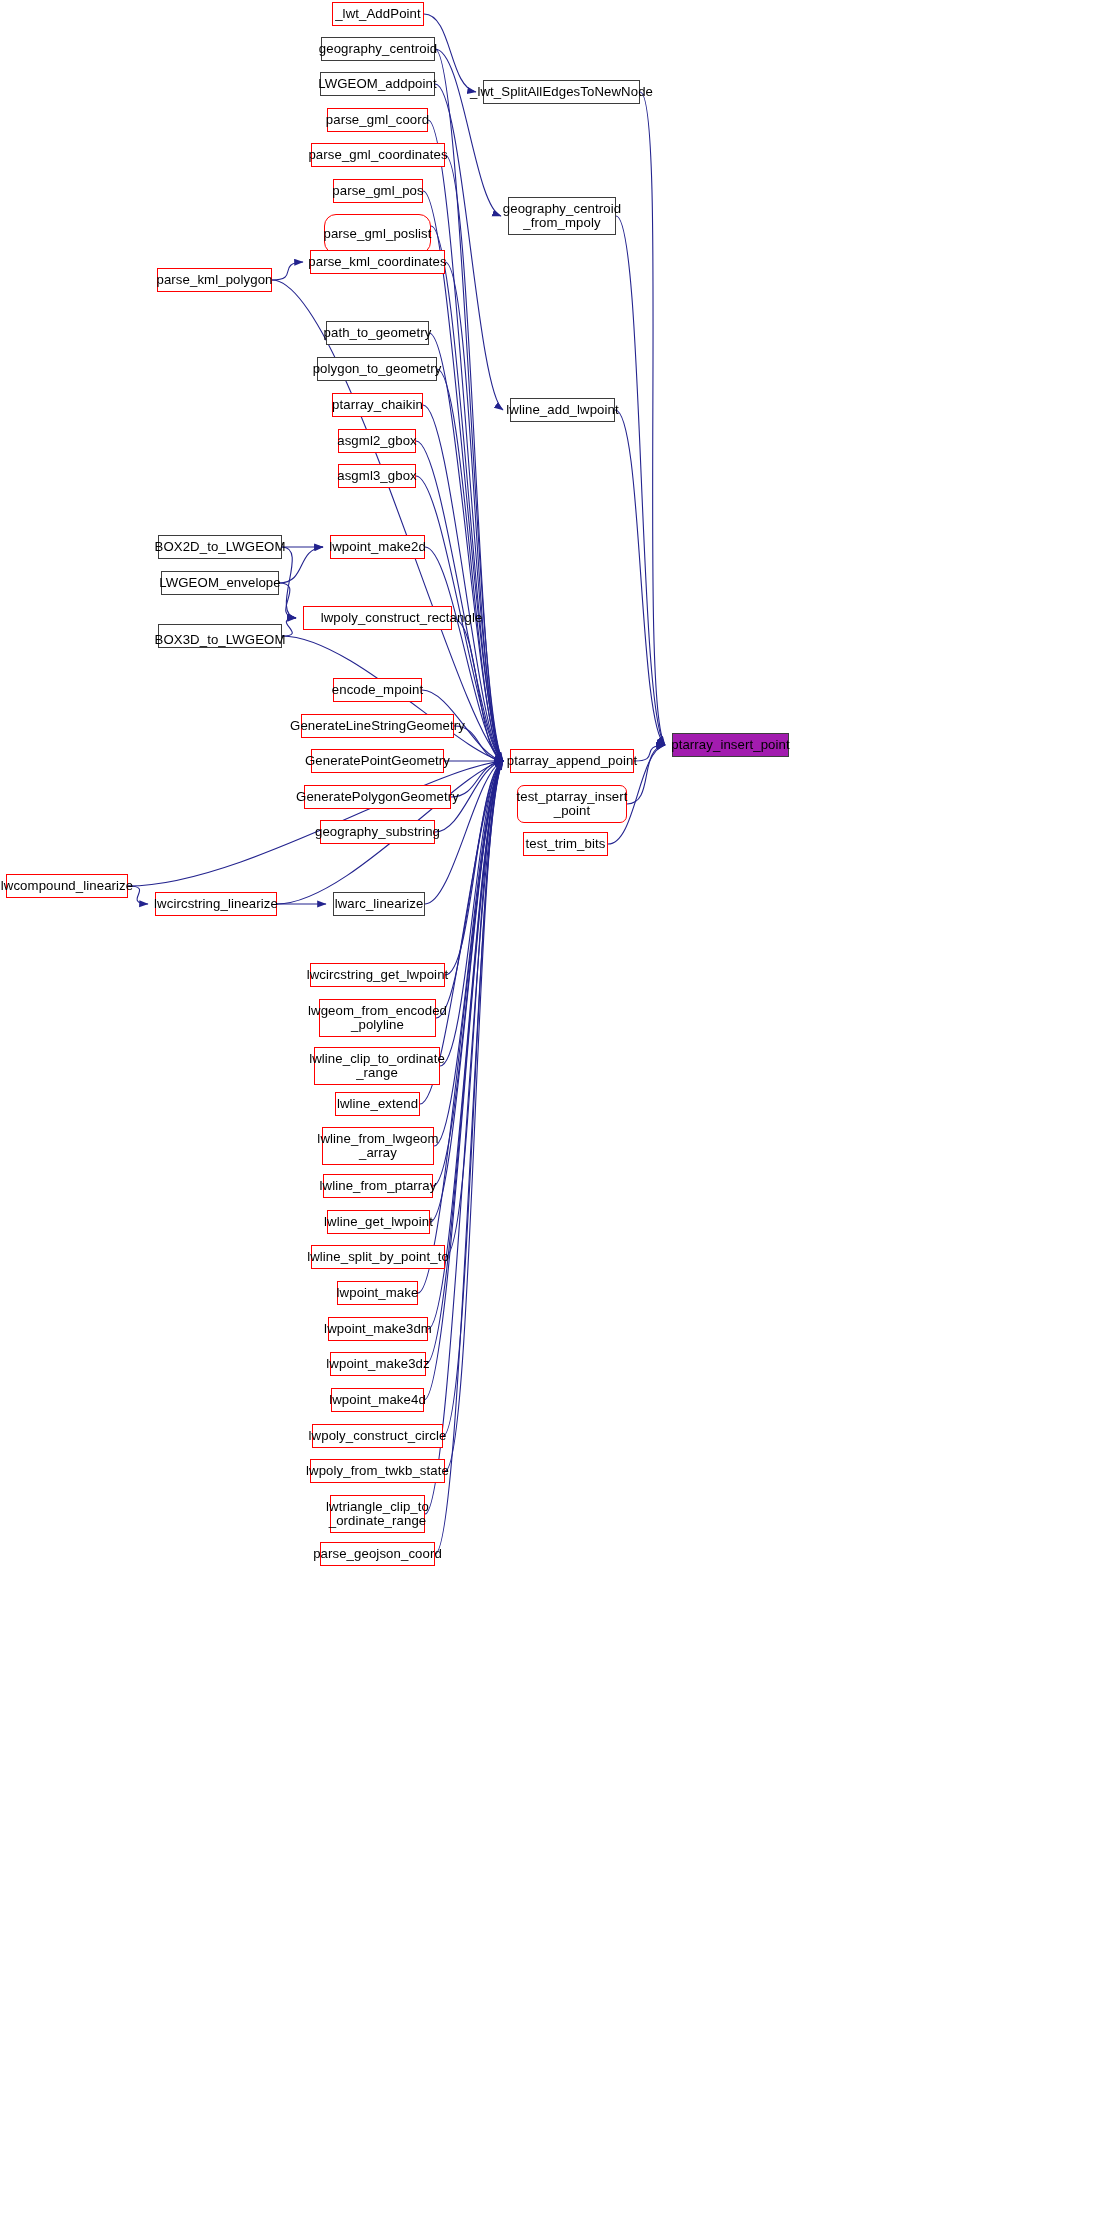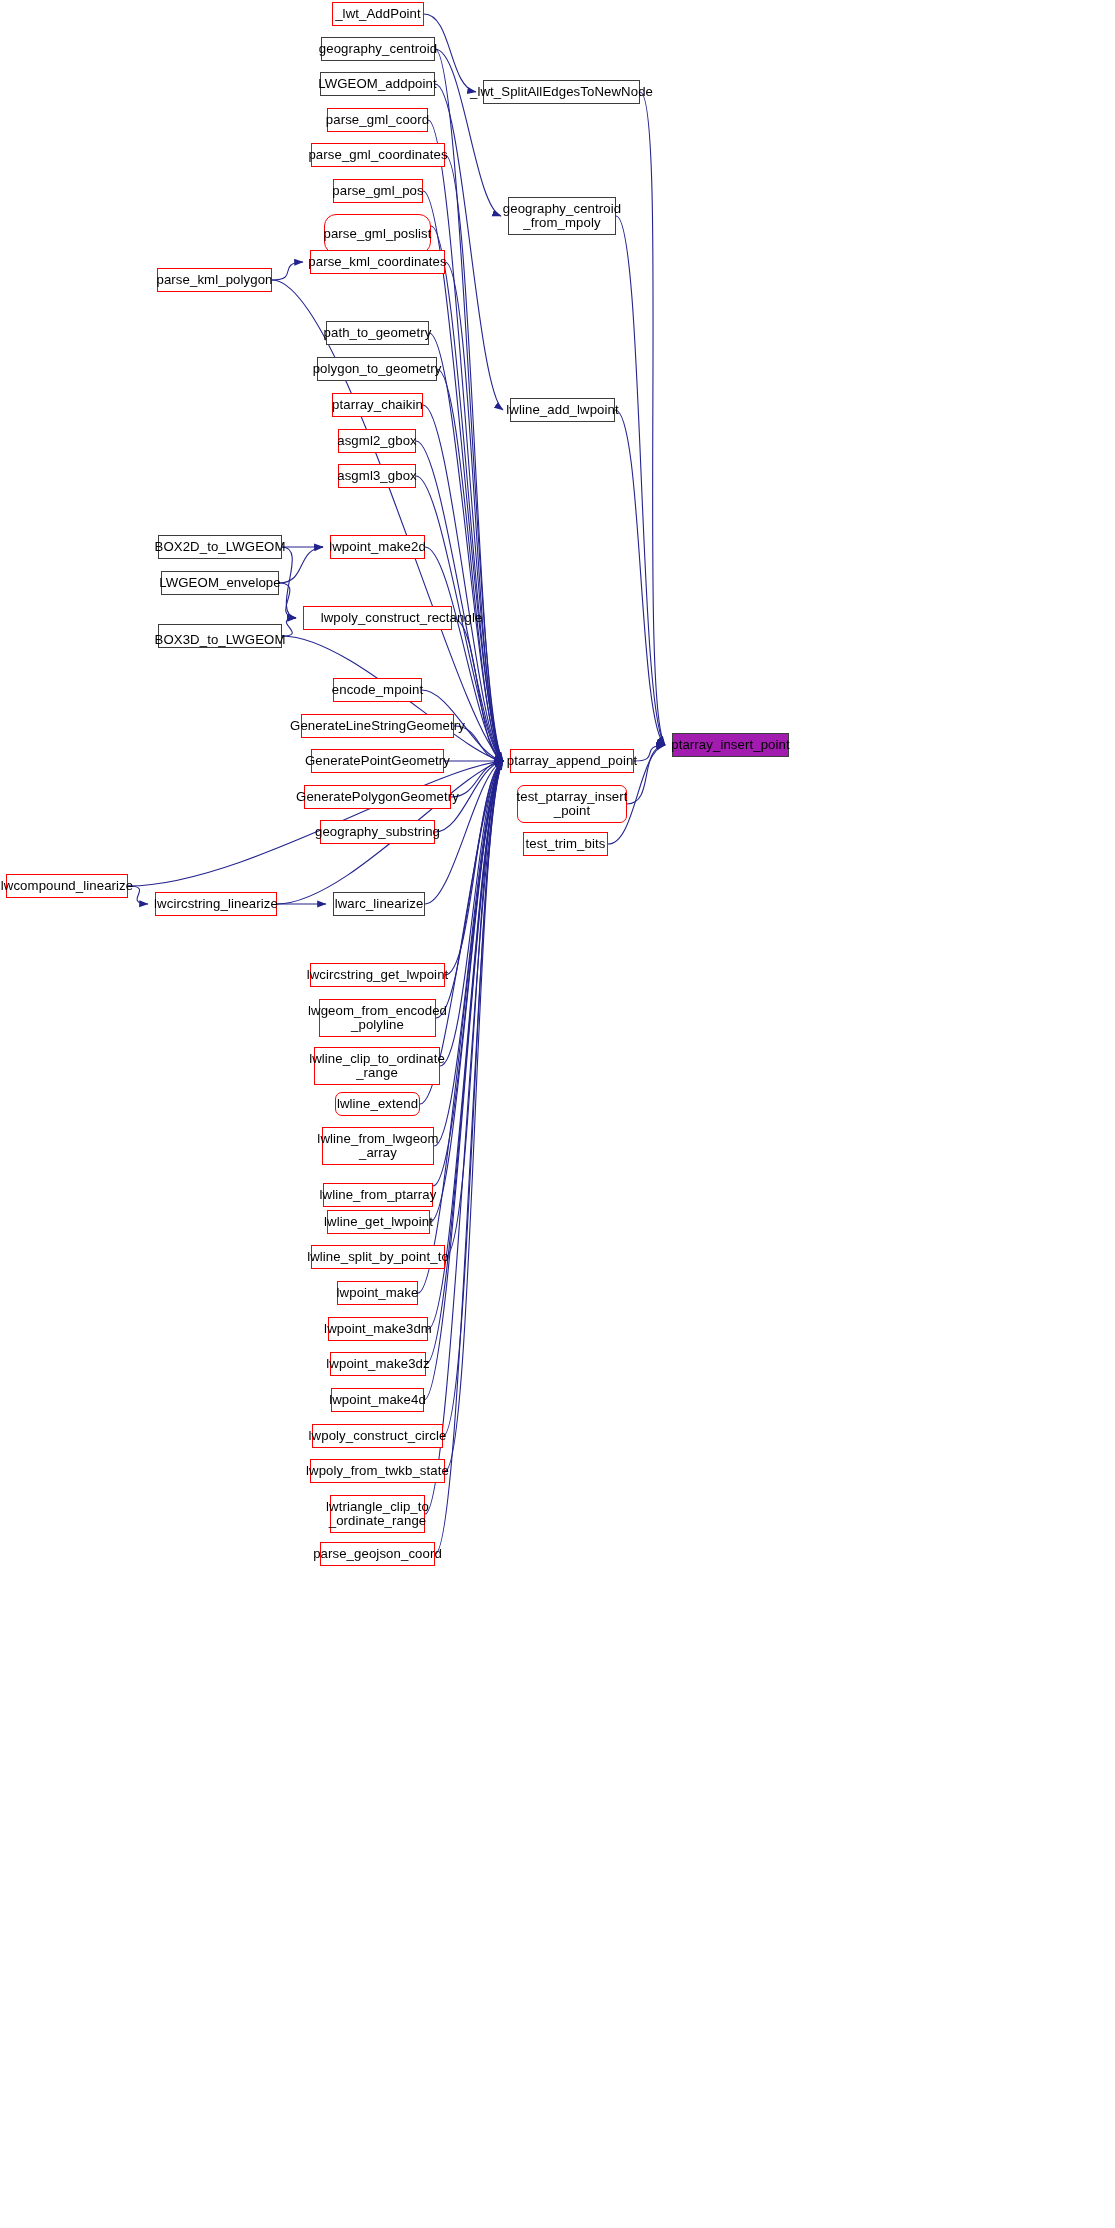--- a/index.html
+++ b/index.html
@@ -143,24 +143,24 @@
       <div class="node" style="left: 304px; top: 785px; width: 147px; height: 24px;"><span>GeneratePolygonGeometry</span></div>
       <div class="node" style="left: 320px; top: 820px; width: 115px; height: 24px;"><span>geography_substring</span></div>
       <div class="node" style="left: 6px; top: 874px; width: 122px; height: 24px;"><span>lwcompound_linearize</span></div>
       <div class="node" style="left: 155px; top: 892px; width: 122px; height: 24px;"><span>lwcircstring_linearize</span></div>
       <div class="node black" style="left: 333px; top: 892px; width: 92px; height: 24px;"><span>lwarc_linearize</span></div>
       <div class="node" style="left: 310px; top: 963px; width: 135px; height: 24px;"><span>lwcircstring_get_lwpoint</span></div>
       <div class="node" style="left: 319px; top: 999px; width: 117px; height: 38px;"><span>lwgeom_from_encoded
 _polyline</span></div>
       <div class="node" style="left: 314px; top: 1047px; width: 126px; height: 38px;"><span>lwline_clip_to_ordinate
 _range</span></div>
-      <div class="node" style="left: 335px; top: 1092px; width: 85px; height: 24px; border-radius: 7px;"><span>lwline_extend</span></div>
+      <div class="node" style="left: 335px; top: 1092px; width: 85px; height: 24px;"><span>lwline_extend</span></div>
       <div class="node" style="left: 322px; top: 1127px; width: 112px; height: 38px;"><span>lwline_from_lwgeom
 _array</span></div>
-      <div class="node" style="left: 323px; top: 1174px; width: 110px; height: 24px; margin-top: 9px;"><span>lwline_from_ptarray</span></div>
+      <div class="node" style="left: 323px; top: 1174px; width: 110px; height: 24px;"><span>lwline_from_ptarray</span></div>
       <div class="node" style="left: 327px; top: 1210px; width: 103px; height: 24px;"><span>lwline_get_lwpoint</span></div>
       <div class="node" style="left: 311px; top: 1245px; width: 134px; height: 24px;"><span>lwline_split_by_point_to</span></div>
       <div class="node" style="left: 337px; top: 1281px; width: 81px; height: 24px;"><span>lwpoint_make</span></div>
       <div class="node" style="left: 328px; top: 1317px; width: 100px; height: 24px;"><span>lwpoint_make3dm</span></div>
       <div class="node" style="left: 330px; top: 1352px; width: 96px; height: 24px;"><span>lwpoint_make3dz</span></div>
       <div class="node" style="left: 331px; top: 1388px; width: 93px; height: 24px;"><span>lwpoint_make4d</span></div>
       <div class="node" style="left: 312px; top: 1424px; width: 131px; height: 24px;"><span>lwpoly_construct_circle</span></div>
       <div class="node" style="left: 310px; top: 1459px; width: 135px; height: 24px;"><span>lwpoly_from_twkb_state</span></div>
       <div class="node" style="left: 330px; top: 1495px; width: 95px; height: 38px;"><span>lwtriangle_clip_to
 _ordinate_range</span></div>

